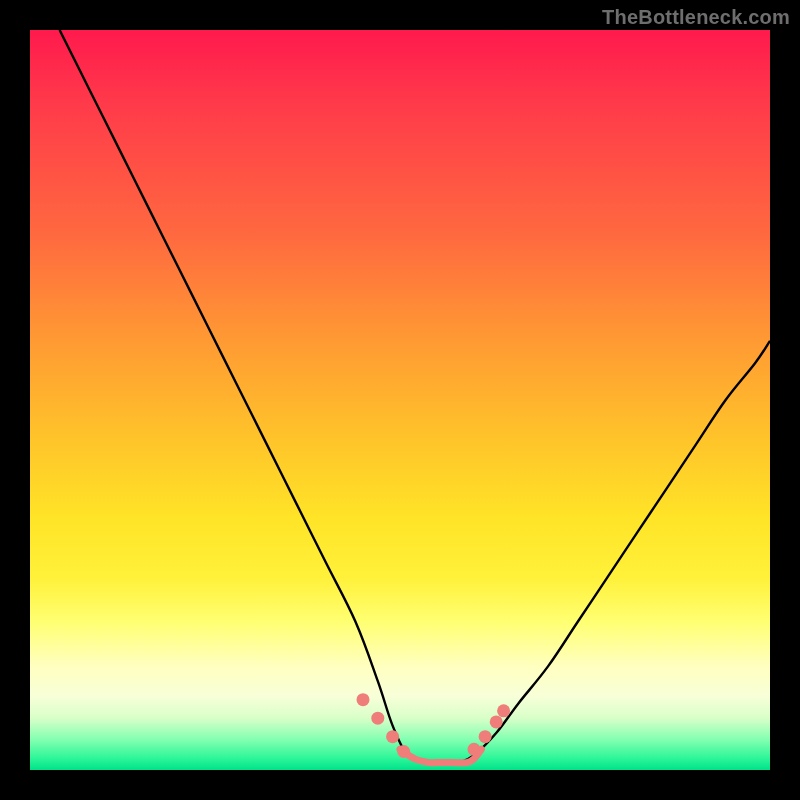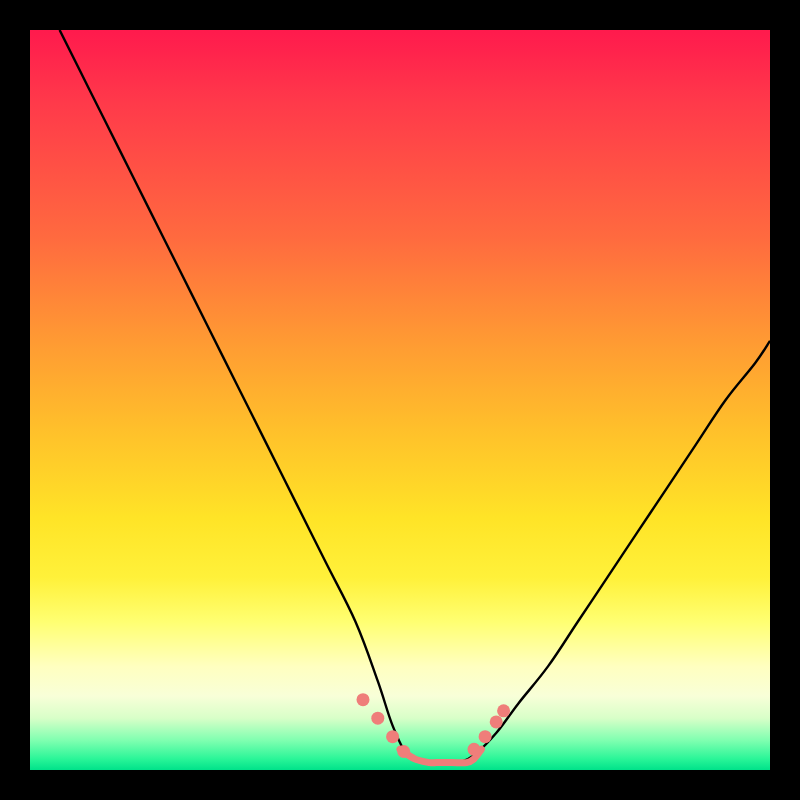--- a/index.html
+++ b/index.html
@@ -54,20 +54,21 @@
   svg.curves {
     position: absolute;
     left: 0; top: 0;
     width: 740px; height: 740px;
   }
 </style>
 </head>
 <body>
 
 <div class="frame">
+  <div class="watermark">TheBottleneck.com</div>
 
   <div class="plot">
     <svg class="curves" viewBox="0 0 740 740" preserveAspectRatio="none">
       <path d="M 29.6 0 C 34.928000000000004 10.655999999999988, 48.544000000000004 37.887999999999934, 59.2 59.19999999999993 C 69.856 80.51199999999993, 78.14399999999999 97.08799999999997, 88.8 118.39999999999998 C 99.456 139.712, 107.744 156.28800000000004, 118.4 177.60000000000002 C 129.056 198.912, 137.344 215.48799999999997, 148 236.79999999999995 C 158.656 258.11199999999997, 166.944 274.688, 177.6 296 C 188.256 317.312, 196.544 333.888, 207.20000000000002 355.2 C 217.85600000000002 376.512, 226.144 393.08799999999997, 236.8 414.4 C 247.45600000000002 435.712, 255.74399999999997 452.288, 266.4 473.6 C 277.056 494.91200000000003, 285.344 511.48799999999994, 296 532.8 C 306.656 554.112, 316.276 570.688, 325.6 592 C 334.92400000000004 613.312, 341.14 632.552, 347.79999999999995 651.2 C 354.4599999999999 669.8480000000001, 357.27199999999993 682.28, 362.59999999999997 695.6 C 367.928 708.9200000000001, 372.072 718.5400000000001, 377.40000000000003 725.2 C 382.72800000000007 731.86, 389.53600000000006 731.268, 392.20000000000005 732.6" fill="none" stroke="#000" stroke-width="2.4"></path>
       <path d="M 429.2 732.6 C 431.864 731.268, 437.34 730.528, 444 725.2 C 450.66 719.8720000000001, 458.20799999999997 712.3240000000001, 466.2 703 C 474.192 693.6759999999999, 479.076 685.388, 488.40000000000003 673.4 C 497.72400000000005 661.4119999999999, 507.344 651.052, 518 636.4 C 528.656 621.7479999999999, 536.944 607.984, 547.6 592 C 558.2560000000001 576.016, 566.5440000000001 563.5840000000001, 577.2 547.6 C 587.856 531.616, 596.144 519.184, 606.8 503.2 C 617.4559999999999 487.216, 625.7439999999999 474.784, 636.4 458.8 C 647.056 442.81600000000003, 655.344 430.38399999999996, 666 414.4 C 676.656 398.416, 684.944 384.652, 695.5999999999999 370 C 706.2559999999999 355.348, 717.208 343.65599999999995, 725.1999999999999 332.99999999999994 C 733.1919999999999 322.34399999999994, 737.336 314.796, 740 310.8" fill="none" stroke="#000" stroke-width="2.4"></path>
       <path d="M 370 719.28 C 372.664 721.0115999999999, 379.472 726.5024, 384.8 728.9 C 390.12800000000004 731.2976, 395.60400000000004 731.934, 399.6 732.6 C 403.596 733.2660000000001, 403.0040000000001 732.6, 407.00000000000006 732.6 C 410.99600000000004 732.6, 416.472 732.6, 421.79999999999995 732.6 C 427.12799999999993 732.6, 432.604 733.2660000000001, 436.59999999999997 732.6 C 440.59599999999995 731.934, 441.336 731.2976, 444 728.9 C 446.664 726.5024, 450.068 721.0115999999999, 451.4 719.28" fill="none" stroke="#ef7e7a" stroke-width="7" stroke-linecap="round"></path>
       <g id="markers-group">
           <circle cx="333" cy="669.7" r="6.5" fill="#ef7e7a"></circle>
           <circle cx="347.79999999999995" cy="688.2" r="6.5" fill="#ef7e7a"></circle>
           <circle cx="362.59999999999997" cy="706.7" r="6.5" fill="#ef7e7a"></circle>

